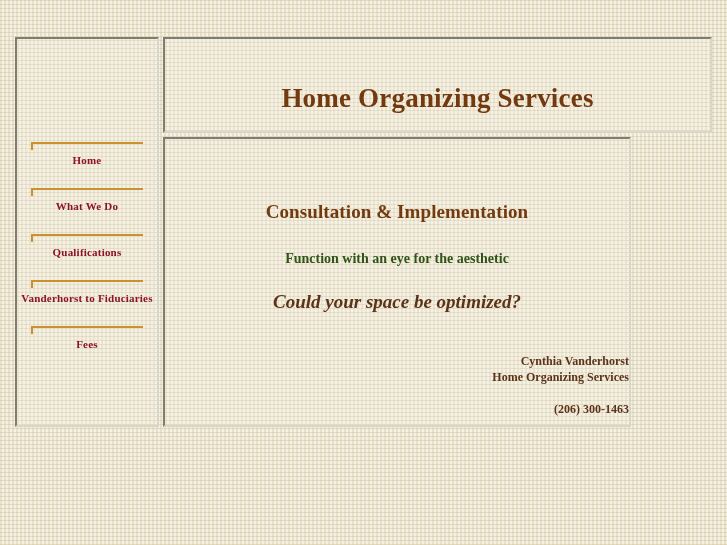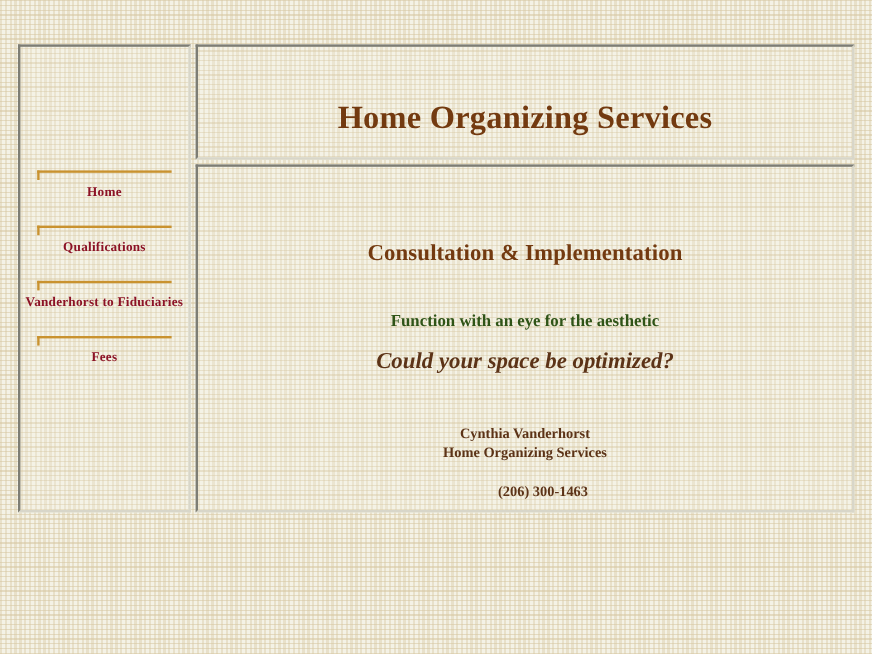--- a/index.html
+++ b/index.html
@@ -67,21 +67,21 @@
     left: 148px;
     top: 0px;
     width: 549px;
     height: 96px;
   }
 
   
   #content-frame {
     left: 148px;
     top: 100px;
-    width: 549px;
+    width: 468px;
     height: 290px;
   }
 
   
   #nav-list {
     margin: 0;
     padding: 0;
     list-style: none;
     position: absolute;
     top: 96px;
@@ -146,21 +146,21 @@
     position: absolute;
     left: 0; right: 0;
     top: 62px;
     text-align: center;
     font-size: 19px;
     font-weight: bold;
     color: #733a10;
     letter-spacing: 0.1px;
   }
   #tagline {
-    margin: 12px;
+    margin: 2px;
     padding: 0;
     position: absolute;
     left: 0; right: 0;
     top: 110px;
     font-size: 14px;
     font-weight: bold;
     color: #2f5417;
   }
   #question {
     margin: 0;
@@ -181,37 +181,42 @@
     top: 214px;
     text-align: center;
     font-size: 12px;
     font-weight: bold;
     color: #5c3317;
     line-height: 16px;
   }
   .contact-line {
     display: block;
     white-space: pre;
+    text-align: right;
   }
   .phone-gap { display: inline-block; width: 24px; }
 </style>
 </head>
 <body>
 
 <div id="frameset">
 
   <div class="frame" id="nav-frame">
     <ul id="nav-list">
 
       <li class="nav-item">
         <span class="nav-rule"></span>
         <a class="nav-link" href="#">Home</a>
       </li>
 
 
+      <li class="nav-item">
+        <span class="nav-rule"></span>
+        <a class="nav-link" href="#">What We Do</a>
+      </li>
 
       <li class="nav-item">
         <span class="nav-rule"></span>
         <a class="nav-link" href="#">Qualifications</a>
       </li>
 
       <li class="nav-item">
         <span class="nav-rule"></span>
         <a class="nav-link" href="#">Vanderhorst to Fiduciaries</a>
       </li>

